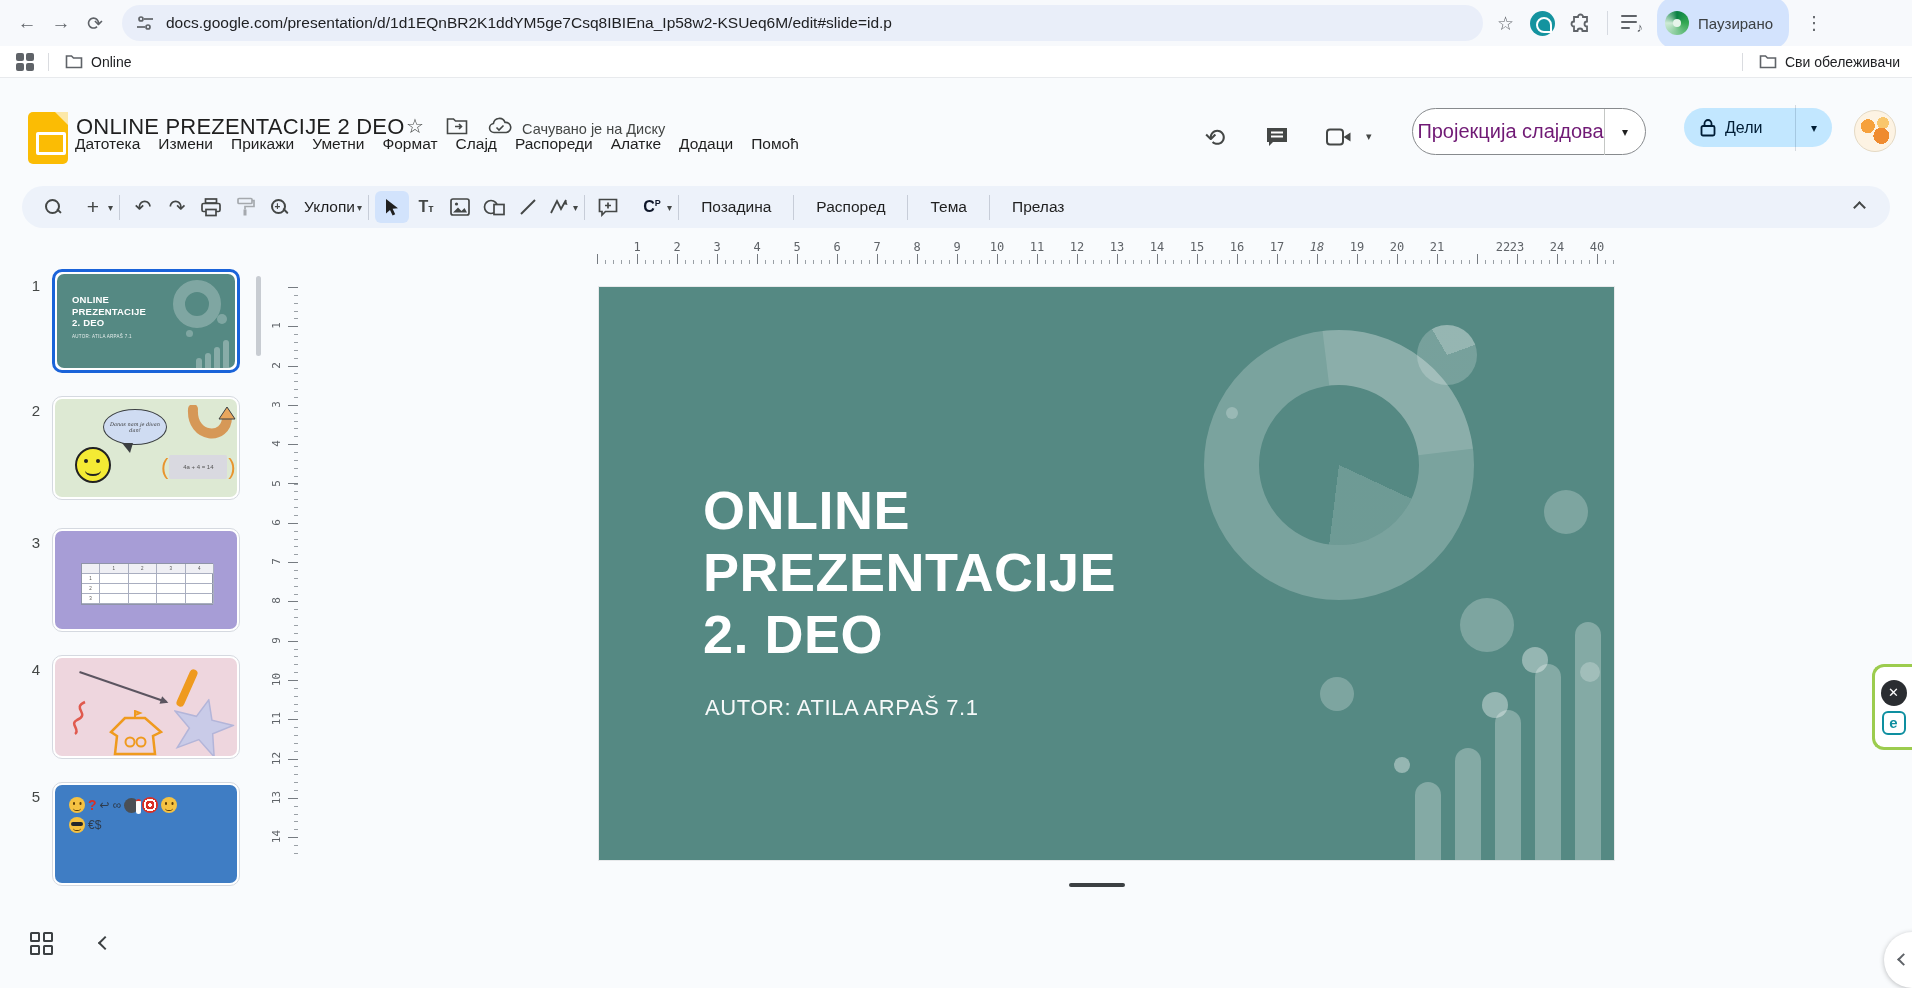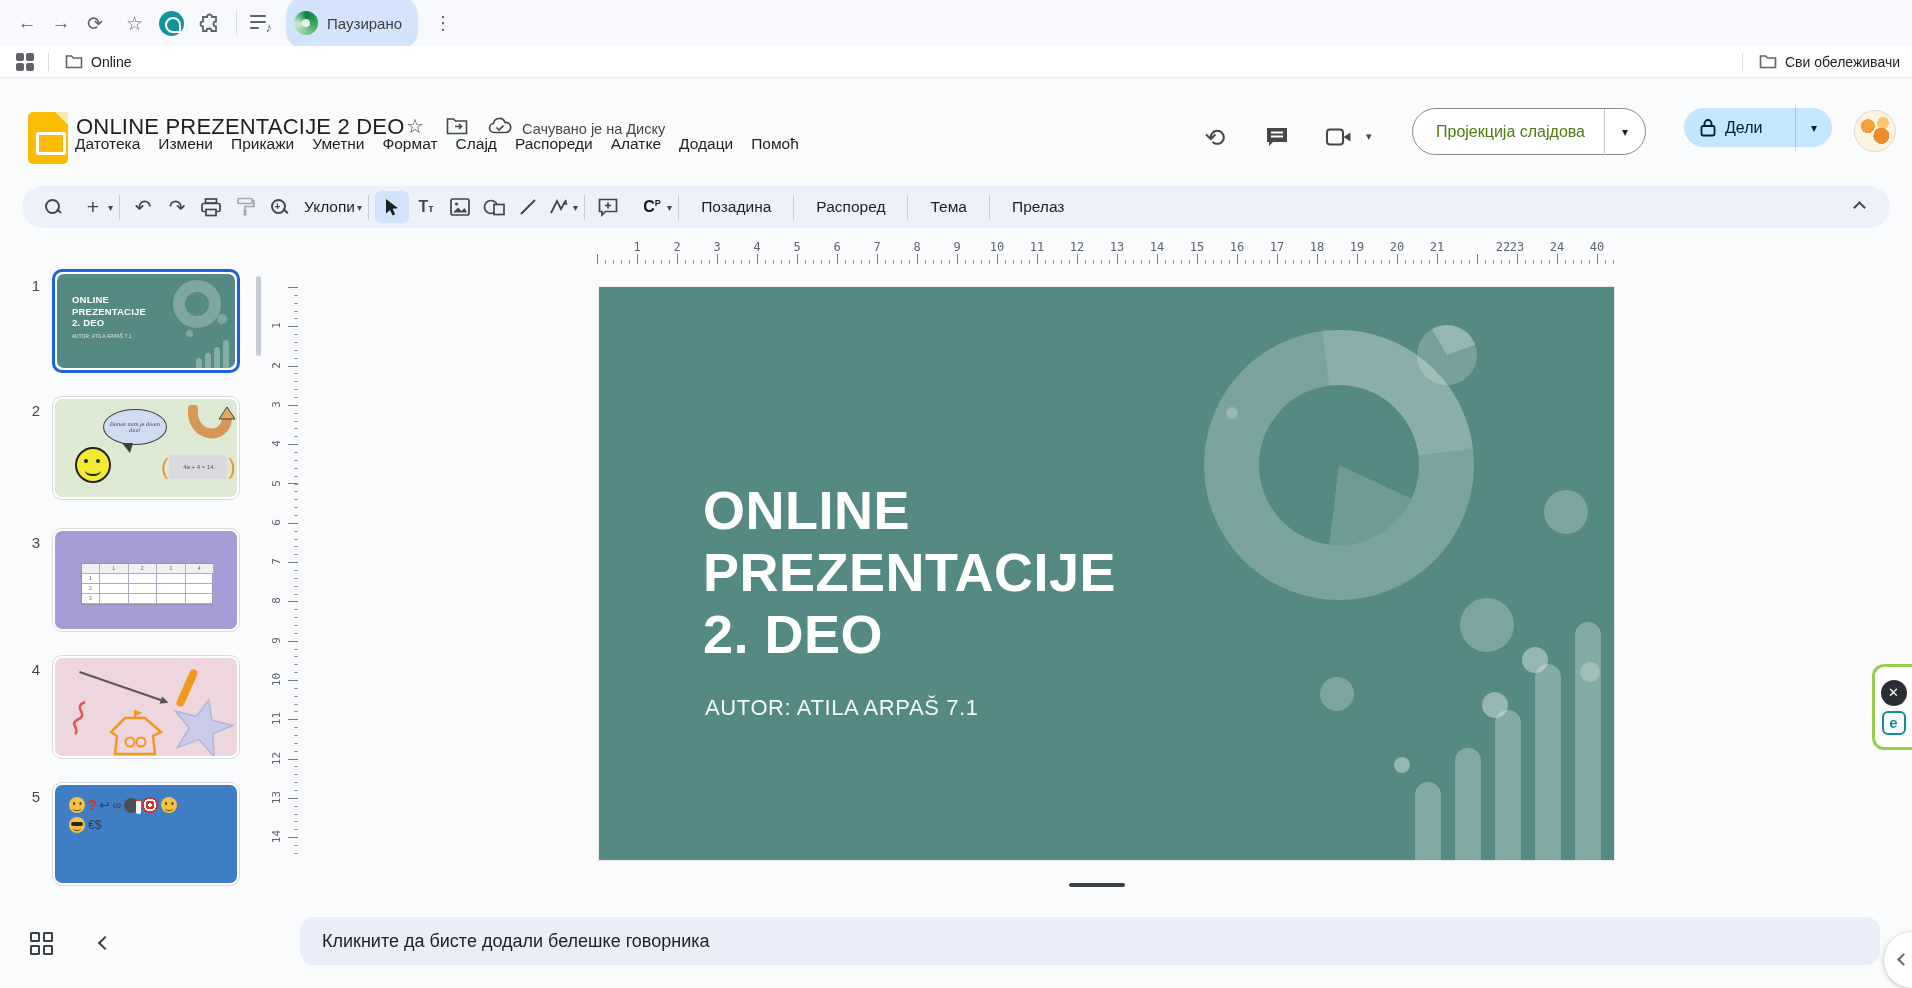--- a/index.html
+++ b/index.html
@@ -48,21 +48,21 @@
   .title-star{position:absolute;left:406px;top:36px;font-size:20px;color:#444746}
   .icn-foldermove{position:absolute;left:446px;top:39px}
   .icn-cloud{position:absolute;left:488px;top:39px}
   .saved-label{position:absolute;left:522px;top:43px;font-size:14.5px;color:#444746}
   .menu-bar{position:absolute;left:66px;top:52px;display:flex}
   .menu-item{font-size:15.5px;color:#1f1f1f;padding:5px 9px;border-radius:6px;cursor:default}
   .hdr-icon{position:absolute;top:40px;width:38px;height:38px;display:flex;align-items:center;justify-content:center;color:#444746}
   .g-history{font-size:25px;color:#444746}
   .hdr-caret{position:absolute;left:1366px;top:52px;font-size:11px;color:#444746}
   .present-btn{position:absolute;left:1412px;top:30px;width:234px;height:47px;border:1px solid #878a8d;border-radius:24px;background:#fff;display:flex;align-items:center}
-  .present-label{flex:1;text-align:center;font-size:16px;color:#4d7c0f;font-weight:500;padding-left:4px}
+  .present-label{flex:1;text-align:center;font-size:20px;color:#701a75;font-weight:500;padding-left:4px}
   .present-sep{width:1px;height:46px;background:#c4c7c5}
   .present-caret{width:40px;text-align:center;font-size:12px;color:#1f1f1f}
   .share-btn{position:absolute;left:1684px;top:30px;width:148px;height:39px;border-radius:24px;background:#c2e7ff;display:flex;align-items:center}
   .share-main{display:flex;align-items:center;padding-left:16px;flex:1}
   .share-label{margin-left:9px;font-size:16px;font-weight:500;color:#001d35}
   .share-sep{width:1px;height:46px;background:rgba(0,29,53,.15)}
   .share-caret{width:36px;text-align:center;font-size:12px;color:#001d35}
   .avatar{position:absolute;left:1854px;top:32px;width:42px;height:42px;border-radius:50%;background:radial-gradient(circle at 32% 38%,#f6a13c 0 7px,transparent 7px),radial-gradient(circle at 66% 62%,#ef8b2f 0 8px,transparent 8px),radial-gradient(circle at 70% 30%,#f9c66b 0 6px,transparent 6px),#fdf3e3;border:1px solid #e4d9c4}
 
   
@@ -184,20 +184,29 @@
 </style>
 </head>
 <body>
 
 <div id="root">
 
   <div class="browser-bar">
     <div class="nav-btn nav-back">←</div>
     <div class="nav-btn">→</div>
     <div class="nav-btn">⟳</div>
+    <div class="url-pill">
+      <svg class="icn-tune" viewBox="0 0 18 14" width="18" height="14">
+          <circle cx="5" cy="3" r="2" fill="none" stroke="#5f6368" stroke-width="1.7"></circle>
+          <line x1="8" y1="3" x2="17" y2="3" stroke="#5f6368" stroke-width="1.7"></line>
+          <circle cx="12" cy="11" r="2" fill="none" stroke="#5f6368" stroke-width="1.7"></circle>
+          <line x1="1" y1="11" x2="9" y2="11" stroke="#5f6368" stroke-width="1.7"></line>
+        </svg>
+      <div class="url-text">docs.google.com/presentation/d/1d1EQnBR2K1ddYM5ge7Csq8IBIEna_Ip58w2-KSUeq6M/edit#slide=id.p</div>
+    </div>
     <div class="g-star">☆</div>
     <div class="ext-chat"></div>
     <svg class="icn-puzzle" width="24" height="24" viewBox="0 0 24 24">
         <path d="M5 9h4a2.5 2.5 0 1 1 5 0h4v4.5a2.5 2.5 0 1 0 0 5V23h-4.5a2.5 2.5 0 1 0-5 0H5v-4.5a2.5 2.5 0 1 1 0-5z" transform="translate(0,-3)" fill="none" stroke="#5f6368" stroke-width="1.8"></path>
       </svg>
     <div class="vdiv"></div>
     <div class="icn-playlist">
         <i></i>
         <i></i>
         <i></i>
@@ -396,21 +405,21 @@
       <span style="left: 320px;">8</span>
       <span style="left: 360px;">9</span>
       <span style="left: 400px;">10</span>
       <span style="left: 440px;">11</span>
       <span style="left: 480px;">12</span>
       <span style="left: 520px;">13</span>
       <span style="left: 560px;">14</span>
       <span style="left: 600px;">15</span>
       <span style="left: 640px;">16</span>
       <span style="left: 680px;">17</span>
-      <span style="left: 720px;">18</span>
+      <span style="left: 720px; font-style: italic;">18</span>
       <span style="left: 760px;">19</span>
       <span style="left: 800px;">20</span>
       <span style="left: 840px;">21</span>
       <span style="left: 880px; margin-left: 26px;">22</span>
       <span style="left: 920px;">23</span>
       <span style="left: 960px;">24</span>
       <span style="left: 1000px;">40</span>
     </div>
   <div class="h-ticks"></div>
   <div class="v-ruler-nums" id="vnums">
@@ -562,23 +571,20 @@
     <div class="slide-title">
       <div>ONLINE</div>
       <div>PREZENTACIJE</div>
       <div>2. DEO</div>
     </div>
     <div class="slide-sub">AUTOR: ATILA ARPAŠ 7.1</div>
   </div>
 
   <div class="resize-handle"></div>
 
-  <div class="notes-bar">
-    <div class="notes-text">Кликните да бисте додали белешке говорника</div>
-  </div>
 
   <div class="grid-view">
       <i></i>
       <i></i>
       <i></i>
       <i></i>
     </div>
   <div class="chev-left"></div>
 
   <div class="eset-widget">

